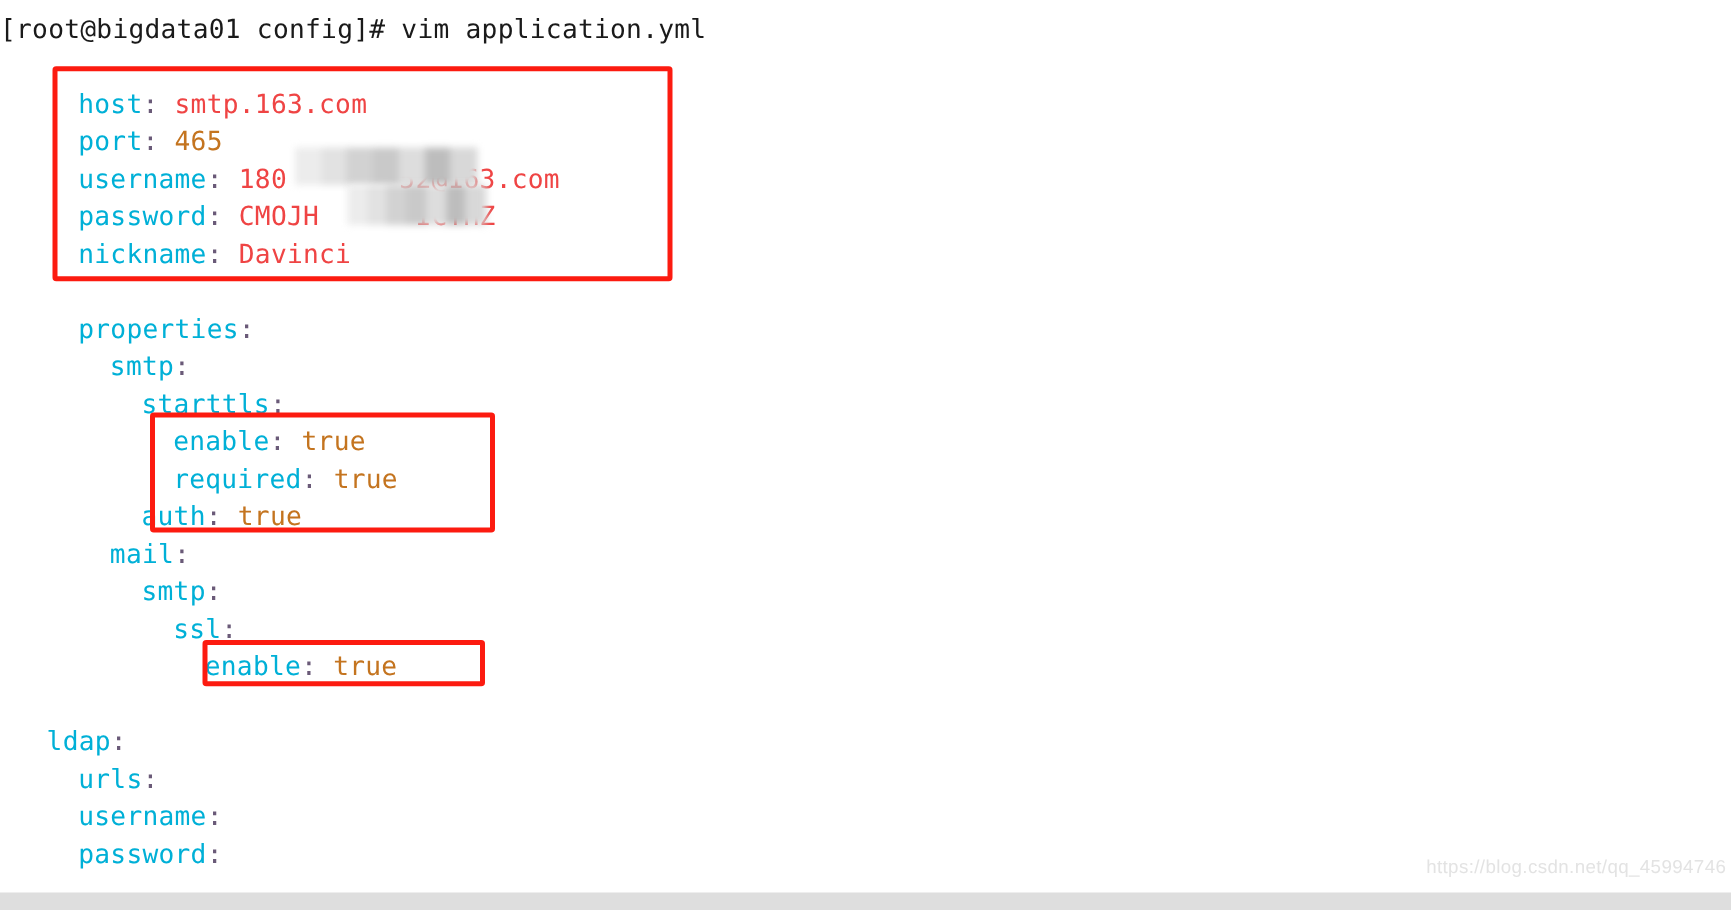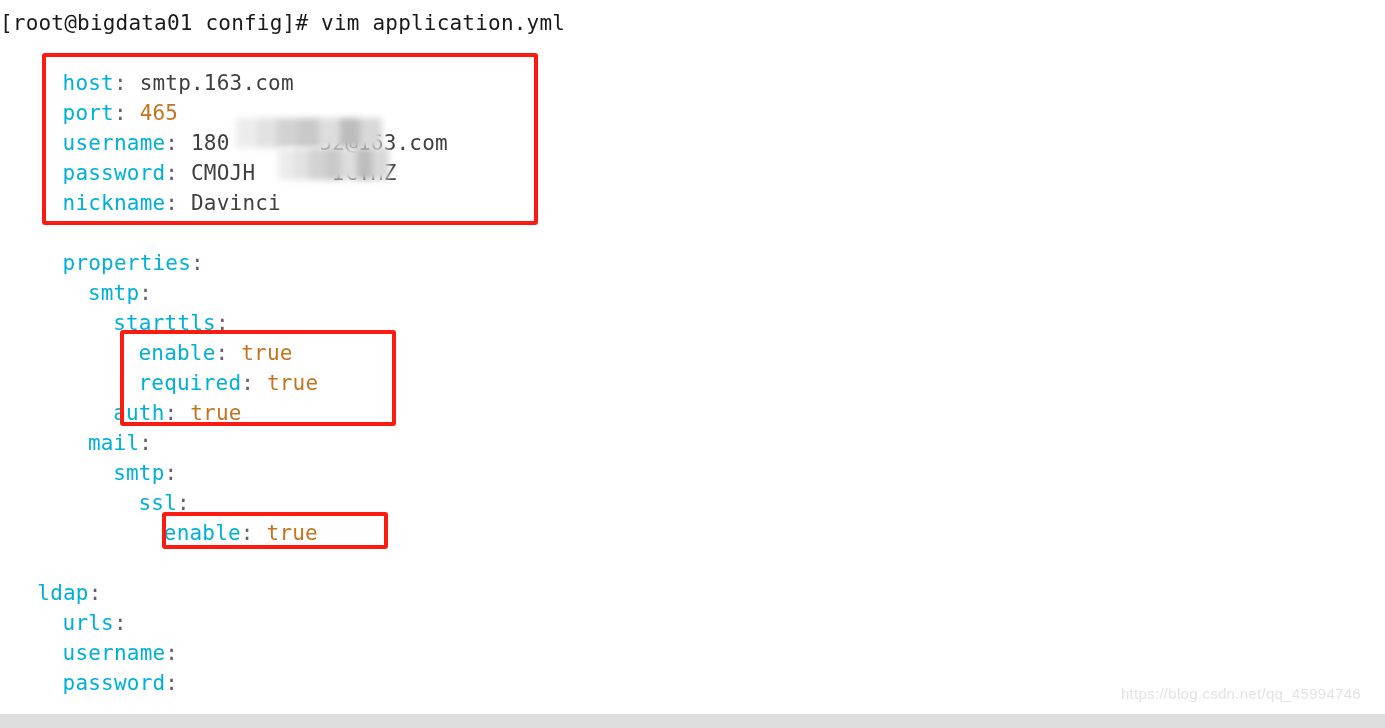--- a/index.html
+++ b/index.html
@@ -34,21 +34,21 @@
     left: 0;
     white-space: pre;
     font-family: "DejaVu Sans Mono", "Liberation Mono", monospace;
     font-size: 21px;
     line-height: 30px;
   }
 
   
   .k   { color: #00b0d7; }            
   .c   { color: #6a5a78; }            
-  .v   { color: #404040; }            
+  .v   { color: #ef4444; }            
   .n   { color: #c4741f; text-align: right; }            
   .p   { color: #1a1a1a; }            
 
   
   #top-clip {
     position: absolute;
     left: 0;
     top: -24px;
     width: 100%;
     height: 30px;
@@ -74,21 +74,21 @@
     border: 4px solid #fc1b10;
     border-radius: 3px;
     box-sizing: border-box;
     background: transparent;
     pointer-events: none;
   }
 
   
   #watermark {
     position: absolute;
-    right: 24px;
+    right: 4px;
     bottom: 19px;
     font-family: "Liberation Sans", sans-serif;
     font-size: 15px;
     color: #e3e3e3;
     letter-spacing: .3px;
     user-select: none;
   }
 
   
   #bottom-bar {

